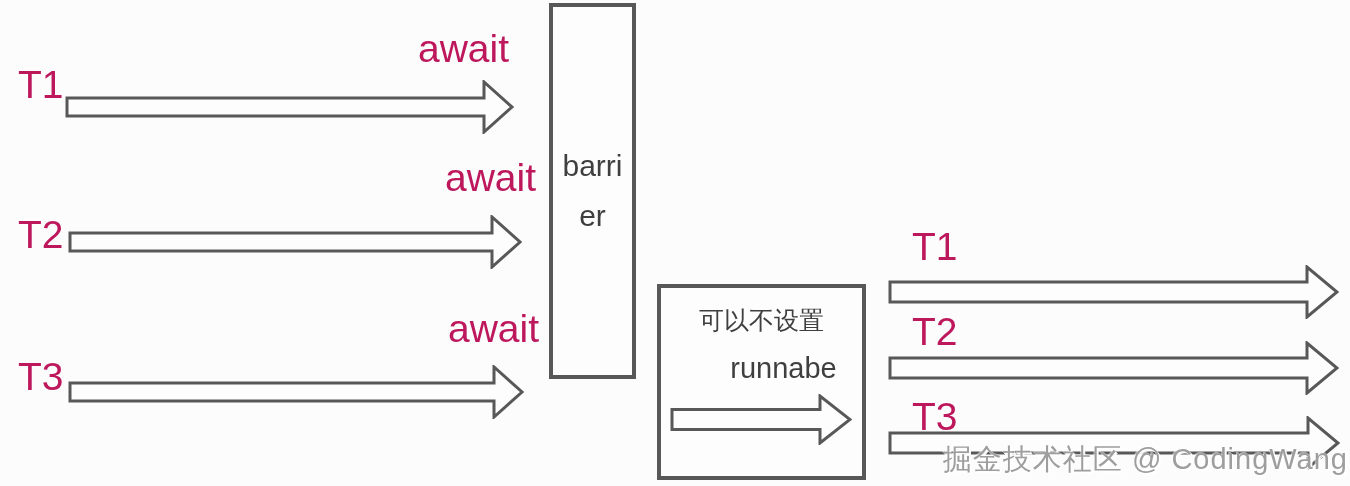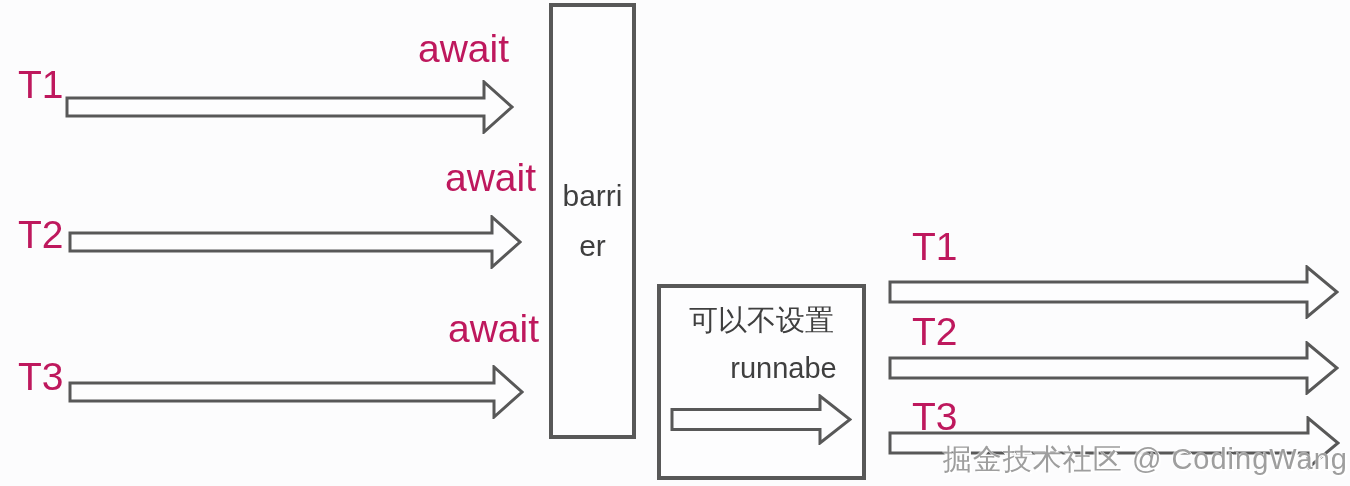--- a/index.html
+++ b/index.html
@@ -21,21 +21,21 @@
   .arrow{position:absolute;display:block;}
   .arrow polygon{
     fill:#fdfdfe;
     stroke:#585858;
     stroke-width:3;
     stroke-linejoin:miter;
   }
   .barrier-box{
     position:absolute;
     left:549px;top:3px;
-    width:87px;height:436px;
+    width:87px;height:376px;
     border:4px solid #585858;
     background:#fdfdfe;
     box-sizing:border-box;
     display:flex;align-items:center;justify-content:center;
   }
   .barrier-label{
     display:inline-block;
     width:66px;
     font-size:30px;
     line-height:50px;
@@ -49,21 +49,21 @@
     width:209px;height:196px;
     border:4px solid #585858;
     background:#fdfdfe;
     box-sizing:border-box;
   }
   .note-line1{
     position:absolute;
     left:657px;top:304px;
     width:209px;
     text-align:center;
-    font-size:29px;line-height:32px;
+    font-size:25px;line-height:32px;
     color:#3f3f3f;
     white-space:nowrap;
   }
   .note-line2{
     position:absolute;
     left:657px;top:352px;
     width:253px;
     text-align:center;
     font-size:29px;line-height:32px;
     color:#3f3f3f;

